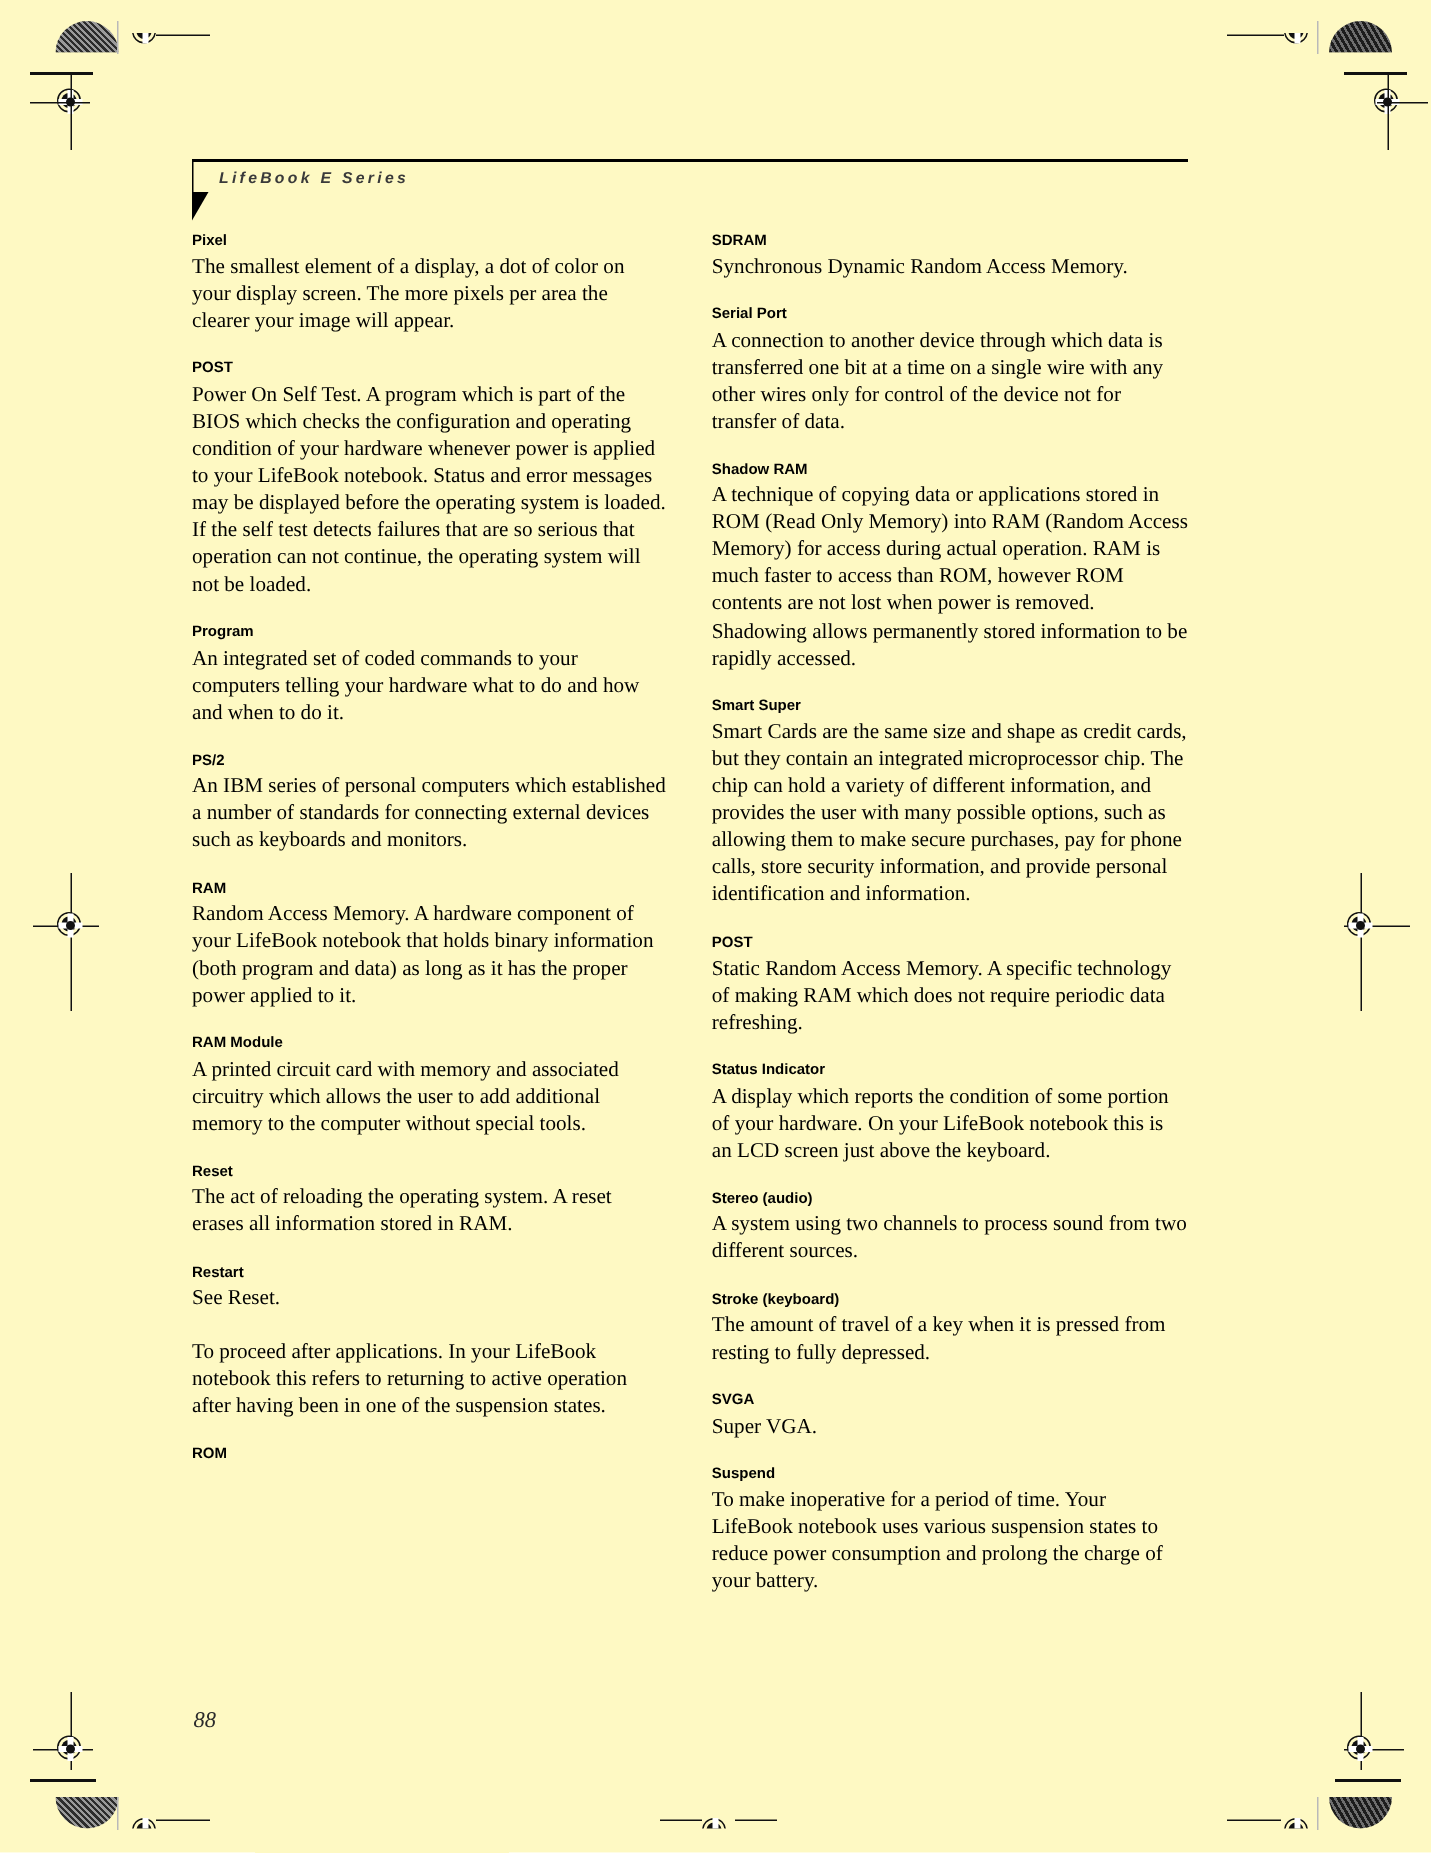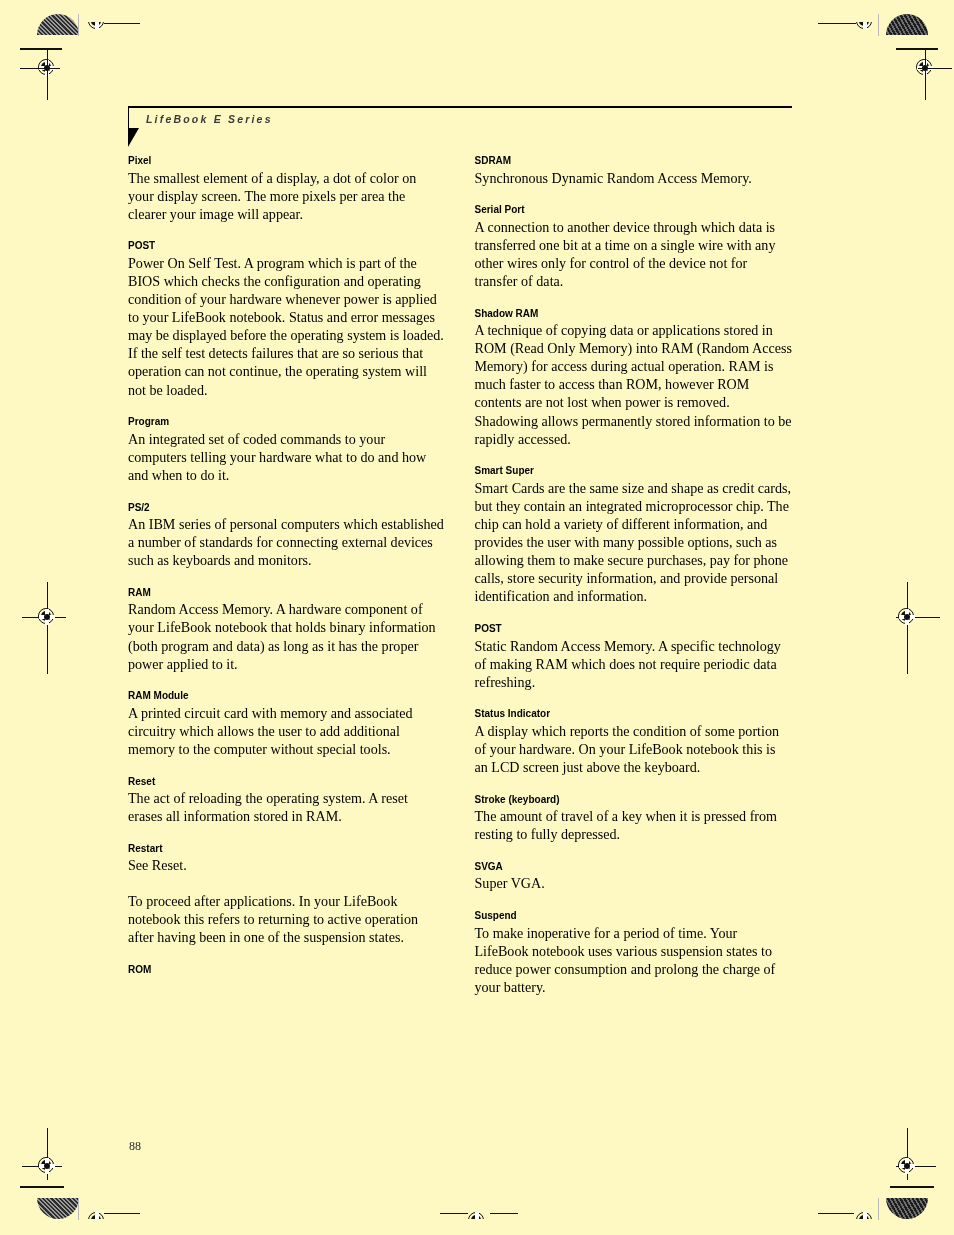--- a/index.html
+++ b/index.html
@@ -217,21 +217,22 @@
     color: #000;
     text-align: left;
   }
 
   
   .folio {
     position: absolute;
     left: 129px;
     top: 1139px;
     font-family: "Liberation Serif", "DejaVu Serif", serif;
-    font-size: 12px;
+    font-style: italic;
+    font-size: 15px;
     color: #2b2b2b;
     text-align: right;
   }
 </style>
 </head>
 <body>
 
 <div class="page">
 
   <div class="halftone" style="left:37px; top:14px;"></div>
@@ -407,20 +408,24 @@
         </div>
         <div class="entry">
           <div class="entry-term">POST</div>
           <div class="entry-def">Static Random Access Memory. A specific technology of making RAM which does not require periodic data refreshing.</div>
         </div>
         <div class="entry">
           <div class="entry-term">Status Indicator</div>
           <div class="entry-def">A display which reports the condition of some portion of your hardware. On your LifeBook notebook this is an LCD screen just above the keyboard.</div>
         </div>
         <div class="entry">
+          <div class="entry-term">Stereo (audio)</div>
+          <div class="entry-def">A system using two channels to process sound from two different sources.</div>
+        </div>
+        <div class="entry">
           <div class="entry-term">Stroke (keyboard)</div>
           <div class="entry-def">The amount of travel of a key when it is pressed from resting to fully depressed.</div>
         </div>
         <div class="entry">
           <div class="entry-term">SVGA</div>
           <div class="entry-def">Super VGA.</div>
         </div>
         <div class="entry">
           <div class="entry-term">Suspend</div>
           <div class="entry-def">To make inoperative for a period of time. Your LifeBook notebook uses various suspension states to reduce power consumption and prolong the charge of your battery.</div>

